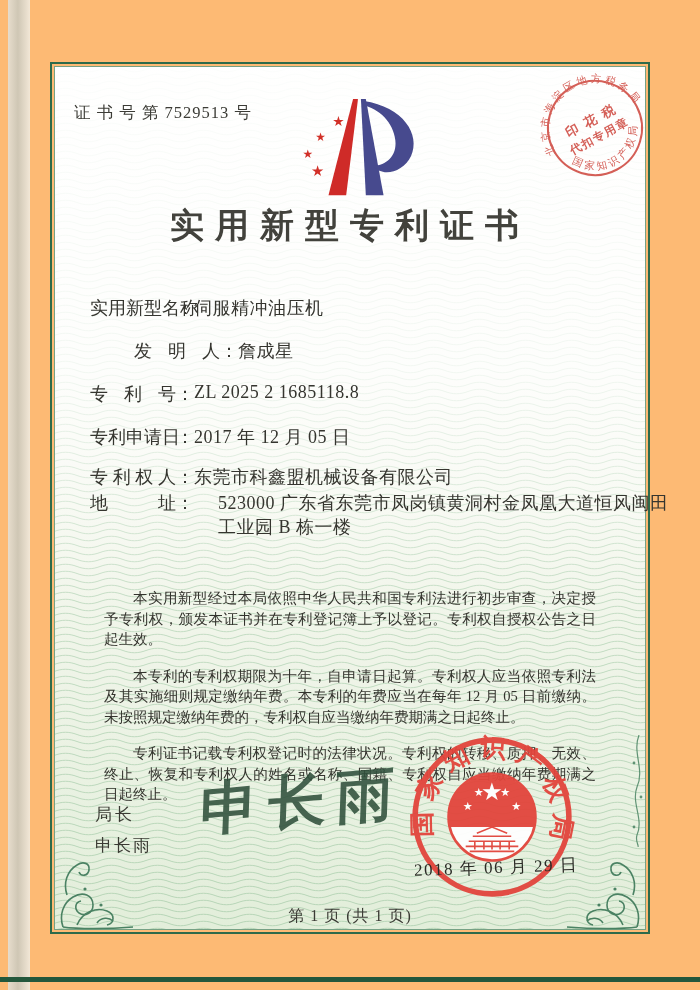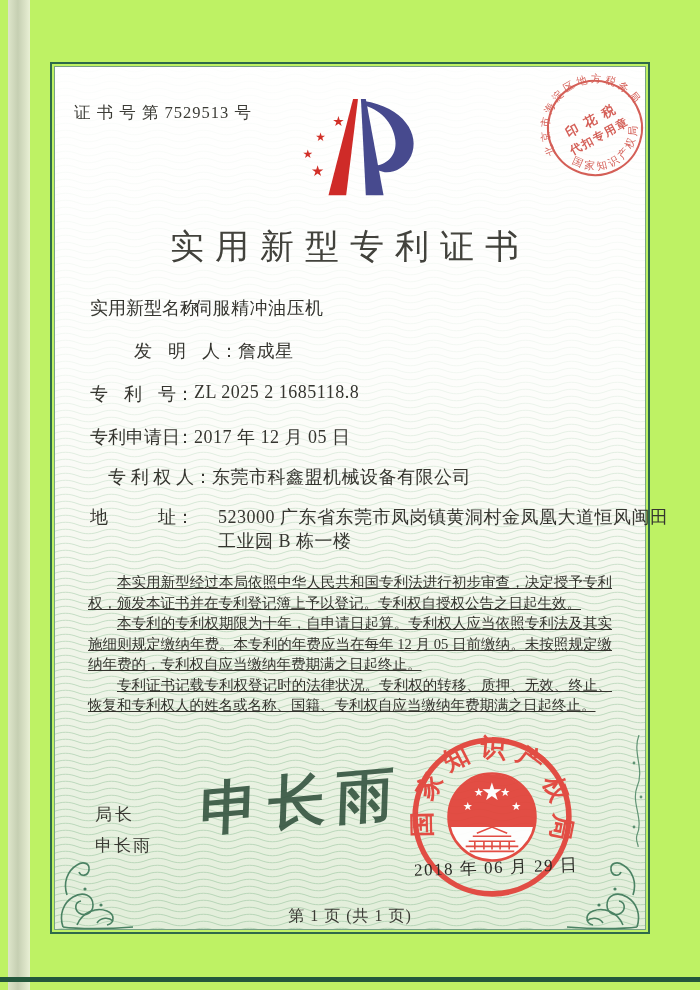--- a/index.html
+++ b/index.html
@@ -1,47 +1,47 @@
 <!DOCTYPE html>
 <html><head>
 <meta charset="utf-8">
 <style>
   * { margin:0; padding:0; box-sizing:border-box; }
   html,body { width:700px; height:990px; background:#ffffff; }
   body { font-family:"Liberation Serif","DejaVu Serif",serif; color:#33332d; }
-  .scan { position:relative; width:700px; height:990px; background:#bef264; overflow:hidden; }
+  .scan { position:relative; width:700px; height:990px; background:#fdba74; overflow:hidden; }
 
   
   .left-edge { position:absolute; left:8px; top:0; width:22px; height:990px;
     background:linear-gradient(90deg,#e3e3dc 0%,#c7c9c0 45%,#f0efe8 100%); opacity:.85; }
   .bottom-edge { position:absolute; left:0; top:977px; width:700px; height:5px; background:#23573c; }
 
   
   .frame { position:absolute; left:50px; top:62px; width:600px; height:872px;
     border:2px solid #2e6a4a; }
   .frame-inner { position:absolute; inset:2px; border:1px solid #76a185; }
 
   .guilloche { position:absolute; left:54px; top:66px; }
 
   .cert-no { position:absolute; left:74px; top:102px; font-size:16.5px; letter-spacing:1px; color:#3c3c36; }
   .logo { position:absolute; left:287px; top:95px; }
   .title { position:absolute; left:50px; top:203px; width:600px; text-align:center;
-    font-size:34px; font-weight:400; letter-spacing:11px; color:#42423c;margin-top:21px; }
+    font-size:34px; font-weight:700; letter-spacing:11px; color:#42423c; }
 
   .row { position:absolute; left:90px; font-size:18px; white-space:nowrap; color:#35352f; }
   .lbl { display:inline-block; width:86px; text-align:justify; text-align-last:justify; vertical-align:top; }
   .colon { display:inline-block; vertical-align:top; }
   .val { display:inline-block; vertical-align:top; letter-spacing:.5px; }
   .val2 { display:block;margin-left:24px; }
   .pair2 { position:absolute; left:263px; top:0; white-space:nowrap; }
   .pair2 .lbl { width:80px; }
 
   .paras { position:absolute; left:88px; top:572px; width:524px; font-size:14.5px;
     line-height:20.5px; text-align:justify; color:#33332d; }
-  .paras p { text-indent:2em; margin:0;text-decoration:underline; }
+  .paras p { text-indent:2em; margin:16px; }
 
   .director-title { position:absolute; left:95px; top:803px; font-size:17px; letter-spacing:3px; color:#3a3a33; }
   .director-name  { position:absolute; left:95px; top:834px; font-size:17px; letter-spacing:2px; color:#3a3a33; }
   .signature { position:absolute; left:200px; top:763px; font-size:58px; font-weight:bold;
     letter-spacing:10px; color:#30503c; opacity:.88; transform:rotate(-5deg) skewX(-7deg); }
 
   .seal { position:absolute; left:406px; top:731px; opacity:.95; }
   .seal-date { position:absolute; left:414px; top:856px; font-size:17px; letter-spacing:1.5px;
     color:#2a2a25; transform:rotate(-2deg); }
 
@@ -142,24 +142,24 @@
   </div>
   <div class="row" style="top:339px;margin-left:44px;">
     <span class="lbl">发明人</span><span class="colon">：</span><span class="val">詹成星</span>
   </div>
   <div class="row" style="top:382px;">
     <span class="lbl">专利号</span><span class="colon">：</span><span class="val">ZL 2025 2 1685118.8</span>
   </div>
   <div class="row" style="top:425px;">
     <span class="lbl">专利申请日</span><span class="colon">：</span><span class="val">2017 年 12 月 05 日</span>
   </div>
-  <div class="row" style="top:465px;margin-left:18px;">
+  <div class="row" style="top:465px;">
     <span class="lbl">专利权人</span><span class="colon">：</span><span class="val">东莞市科鑫盟机械设备有限公司</span>
   </div>
-  <div class="row" style="top:505px;">
+  <div class="row" style="top:491px;">
     <span class="lbl">地址</span><span class="colon">：</span><span class="val"><span class="val2">523000 广东省东莞市凤岗镇黄洞村金凤凰大道恒风闽田</span><span class="val2">工业园 B 栋一楼</span></span>
   </div>
 
   <div class="paras">
     <p>本实用新型经过本局依照中华人民共和国专利法进行初步审查，决定授予专利权，颁发本证书并在专利登记簿上予以登记。专利权自授权公告之日起生效。</p>
     <p>本专利的专利权期限为十年，自申请日起算。专利权人应当依照专利法及其实施细则规定缴纳年费。本专利的年费应当在每年 12 月 05 日前缴纳。未按照规定缴纳年费的，专利权自应当缴纳年费期满之日起终止。</p>
     <p>专利证书记载专利权登记时的法律状况。专利权的转移、质押、无效、终止、恢复和专利权人的姓名或名称、国籍、专利权自应当缴纳年费期满之日起终止。</p>
   </div>
 
   <div class="director-title">局长</div>

